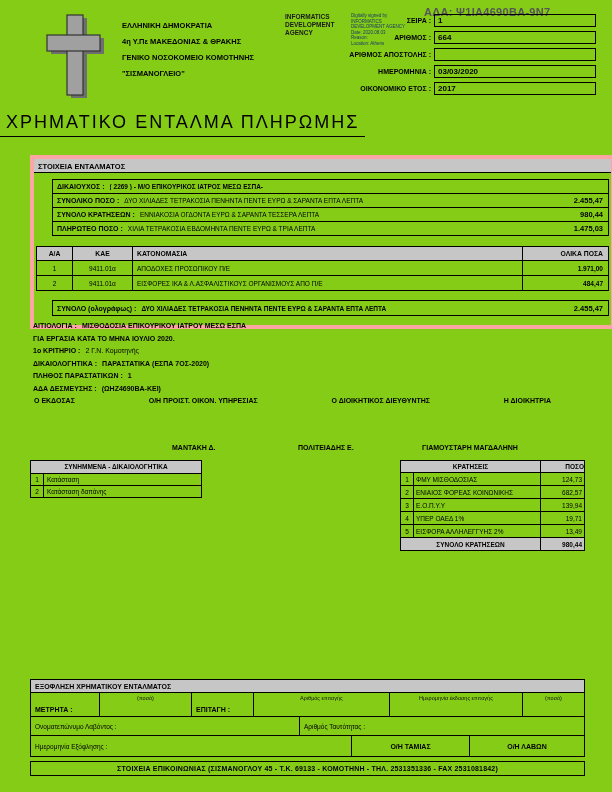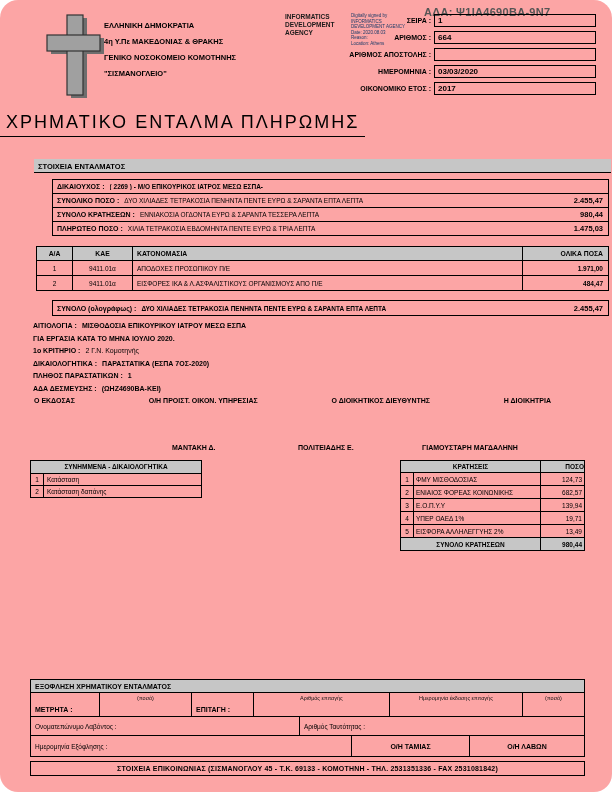--- a/index.html
+++ b/index.html
@@ -1,27 +1,27 @@
 <!DOCTYPE html>
 <html><head>
 <meta charset="utf-8">
 <style>
   * { margin:0; padding:0; box-sizing:border-box; }
   html,body { background:#ffffff; }
   body { font-family:"Liberation Sans","DejaVu Sans",sans-serif; color:#000; }
-  .page { position:relative; width:612px; height:792px; background:#fca5a5; overflow:hidden;border-radius:18px; }
+  .page { position:relative; width:612px; height:792px; background:#84cc16; overflow:hidden; }
 
   
   .ada { position:absolute; left:424px; top:6px; font-size:11px; font-weight:bold; color:#555; letter-spacing:.3px; }
 
   
   .logo { position:absolute; left:46px; top:14px; width:60px; height:86px; }
 
   
-  .org { position:absolute; left:104px; top:18px; width:220px; }
+  .org { position:absolute; left:122px; top:18px; width:220px; }
   .org-line { font-size:7.5px; font-weight:bold; line-height:16px; white-space:nowrap; }
 
   
   .stamp { position:absolute; left:285px; top:13px; width:160px; display:flex; gap:4px; }
   .stamp-agency { width:62px; font-size:6.5px; font-weight:bold; line-height:8px; color:#1a1a1a; white-space:pre-line; }
   .stamp-details { width:94px; font-size:4.5px; line-height:5.6px; color:#1b3a68; white-space:pre-line; }
 
   
   .hfields { position:absolute; left:338px; top:14px; width:258px; }
   .hf-row { display:flex; align-items:center; margin-bottom:4px; height:13px; }

